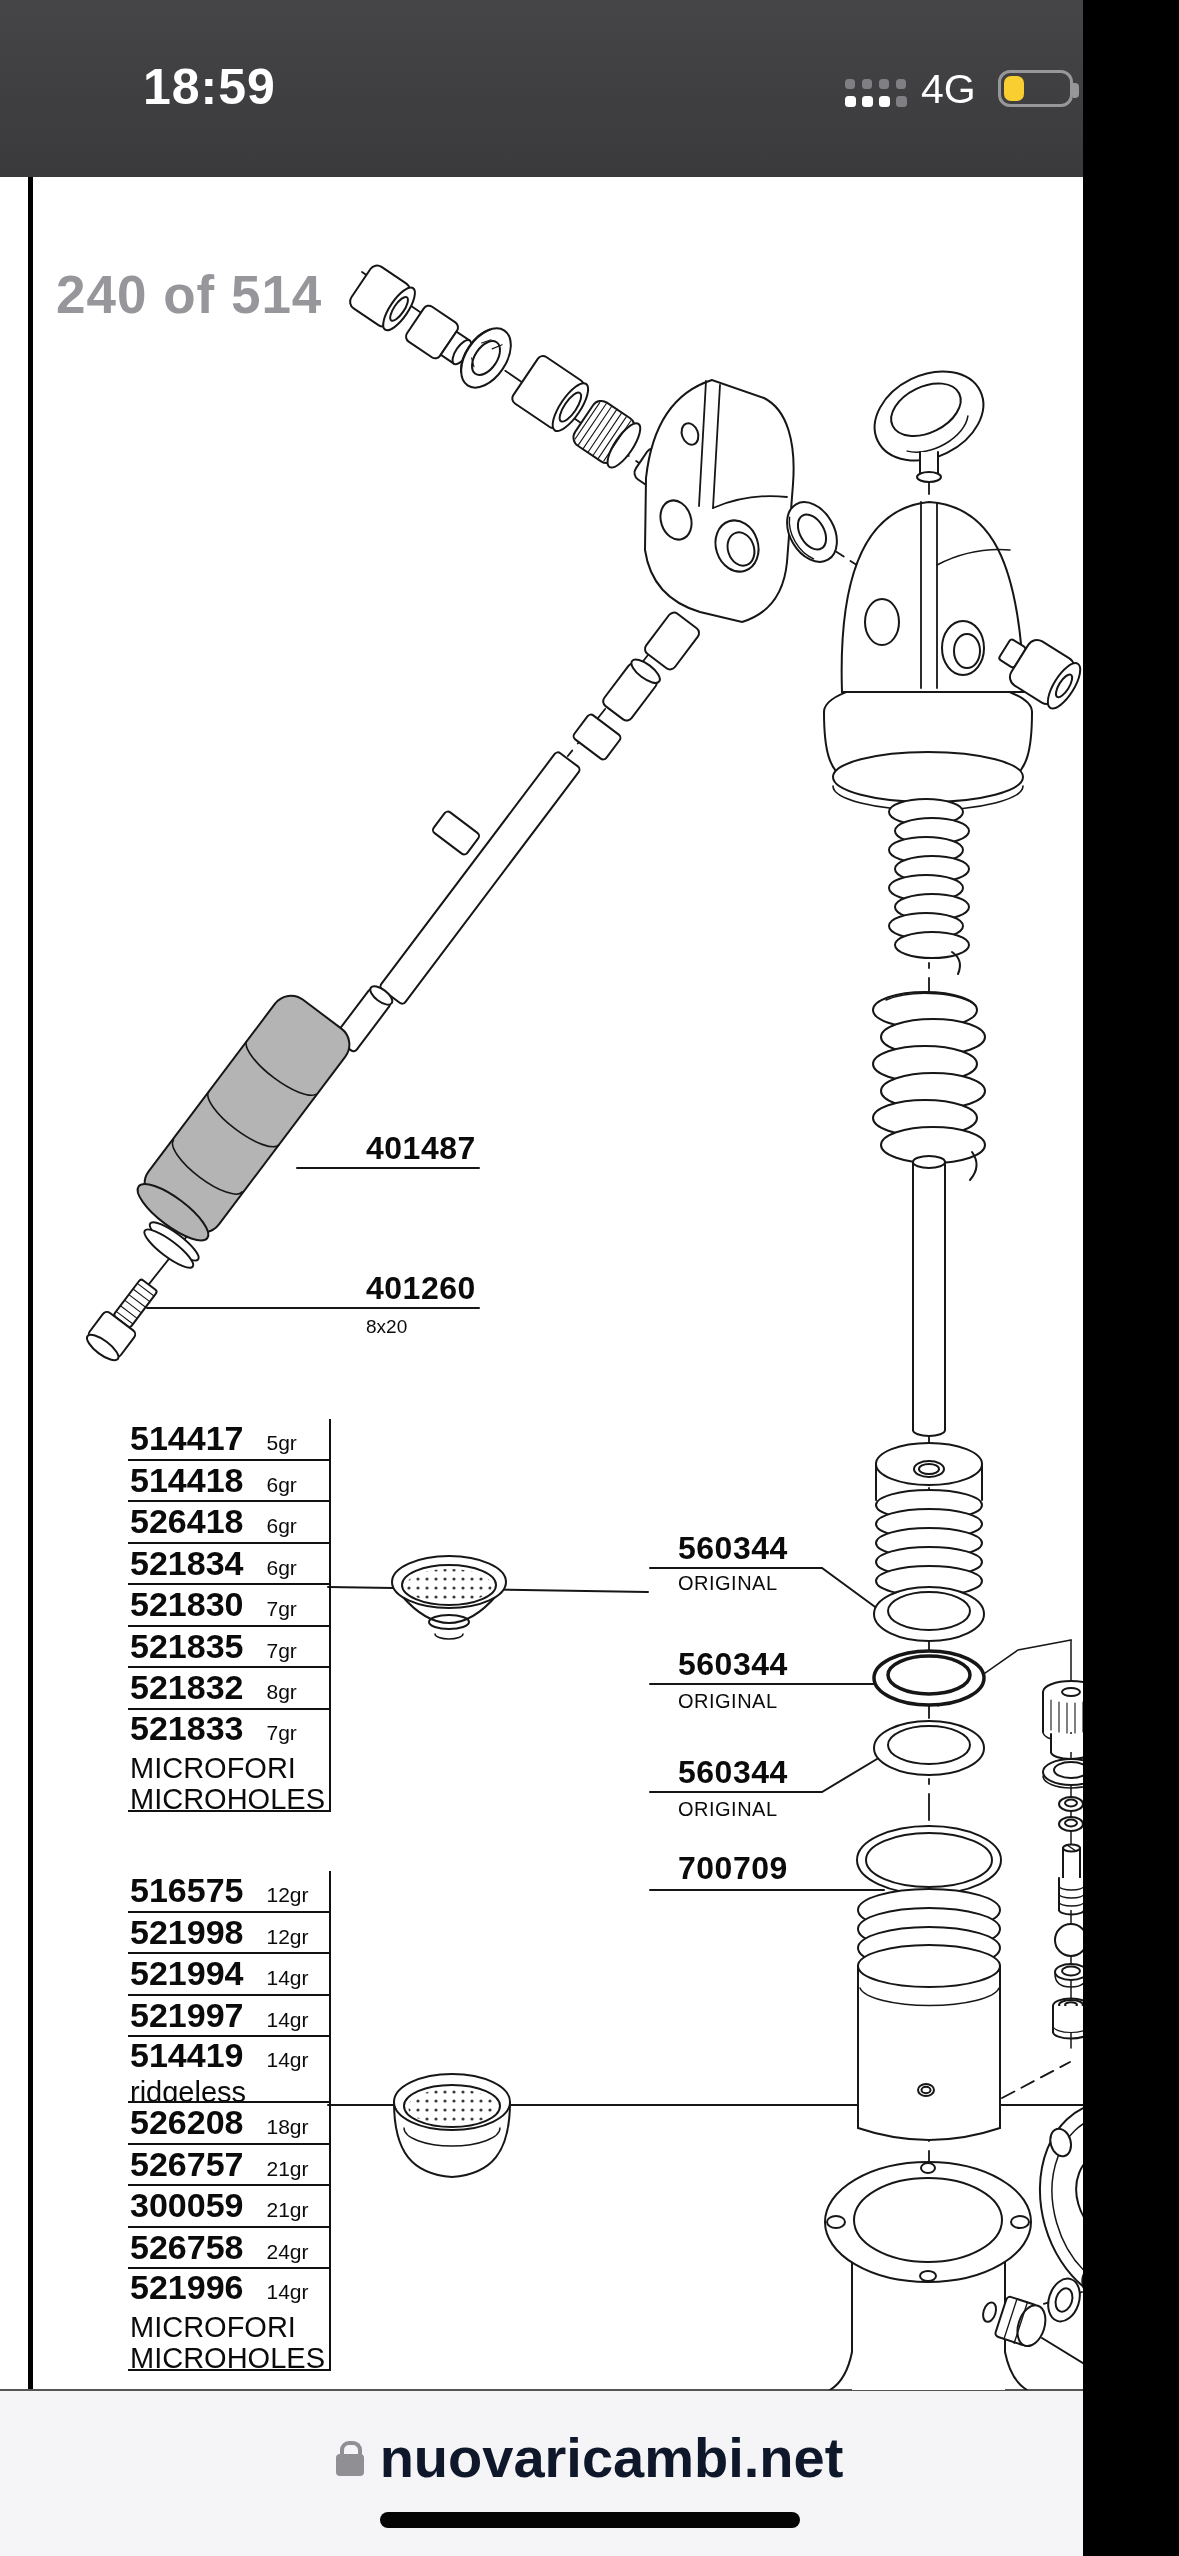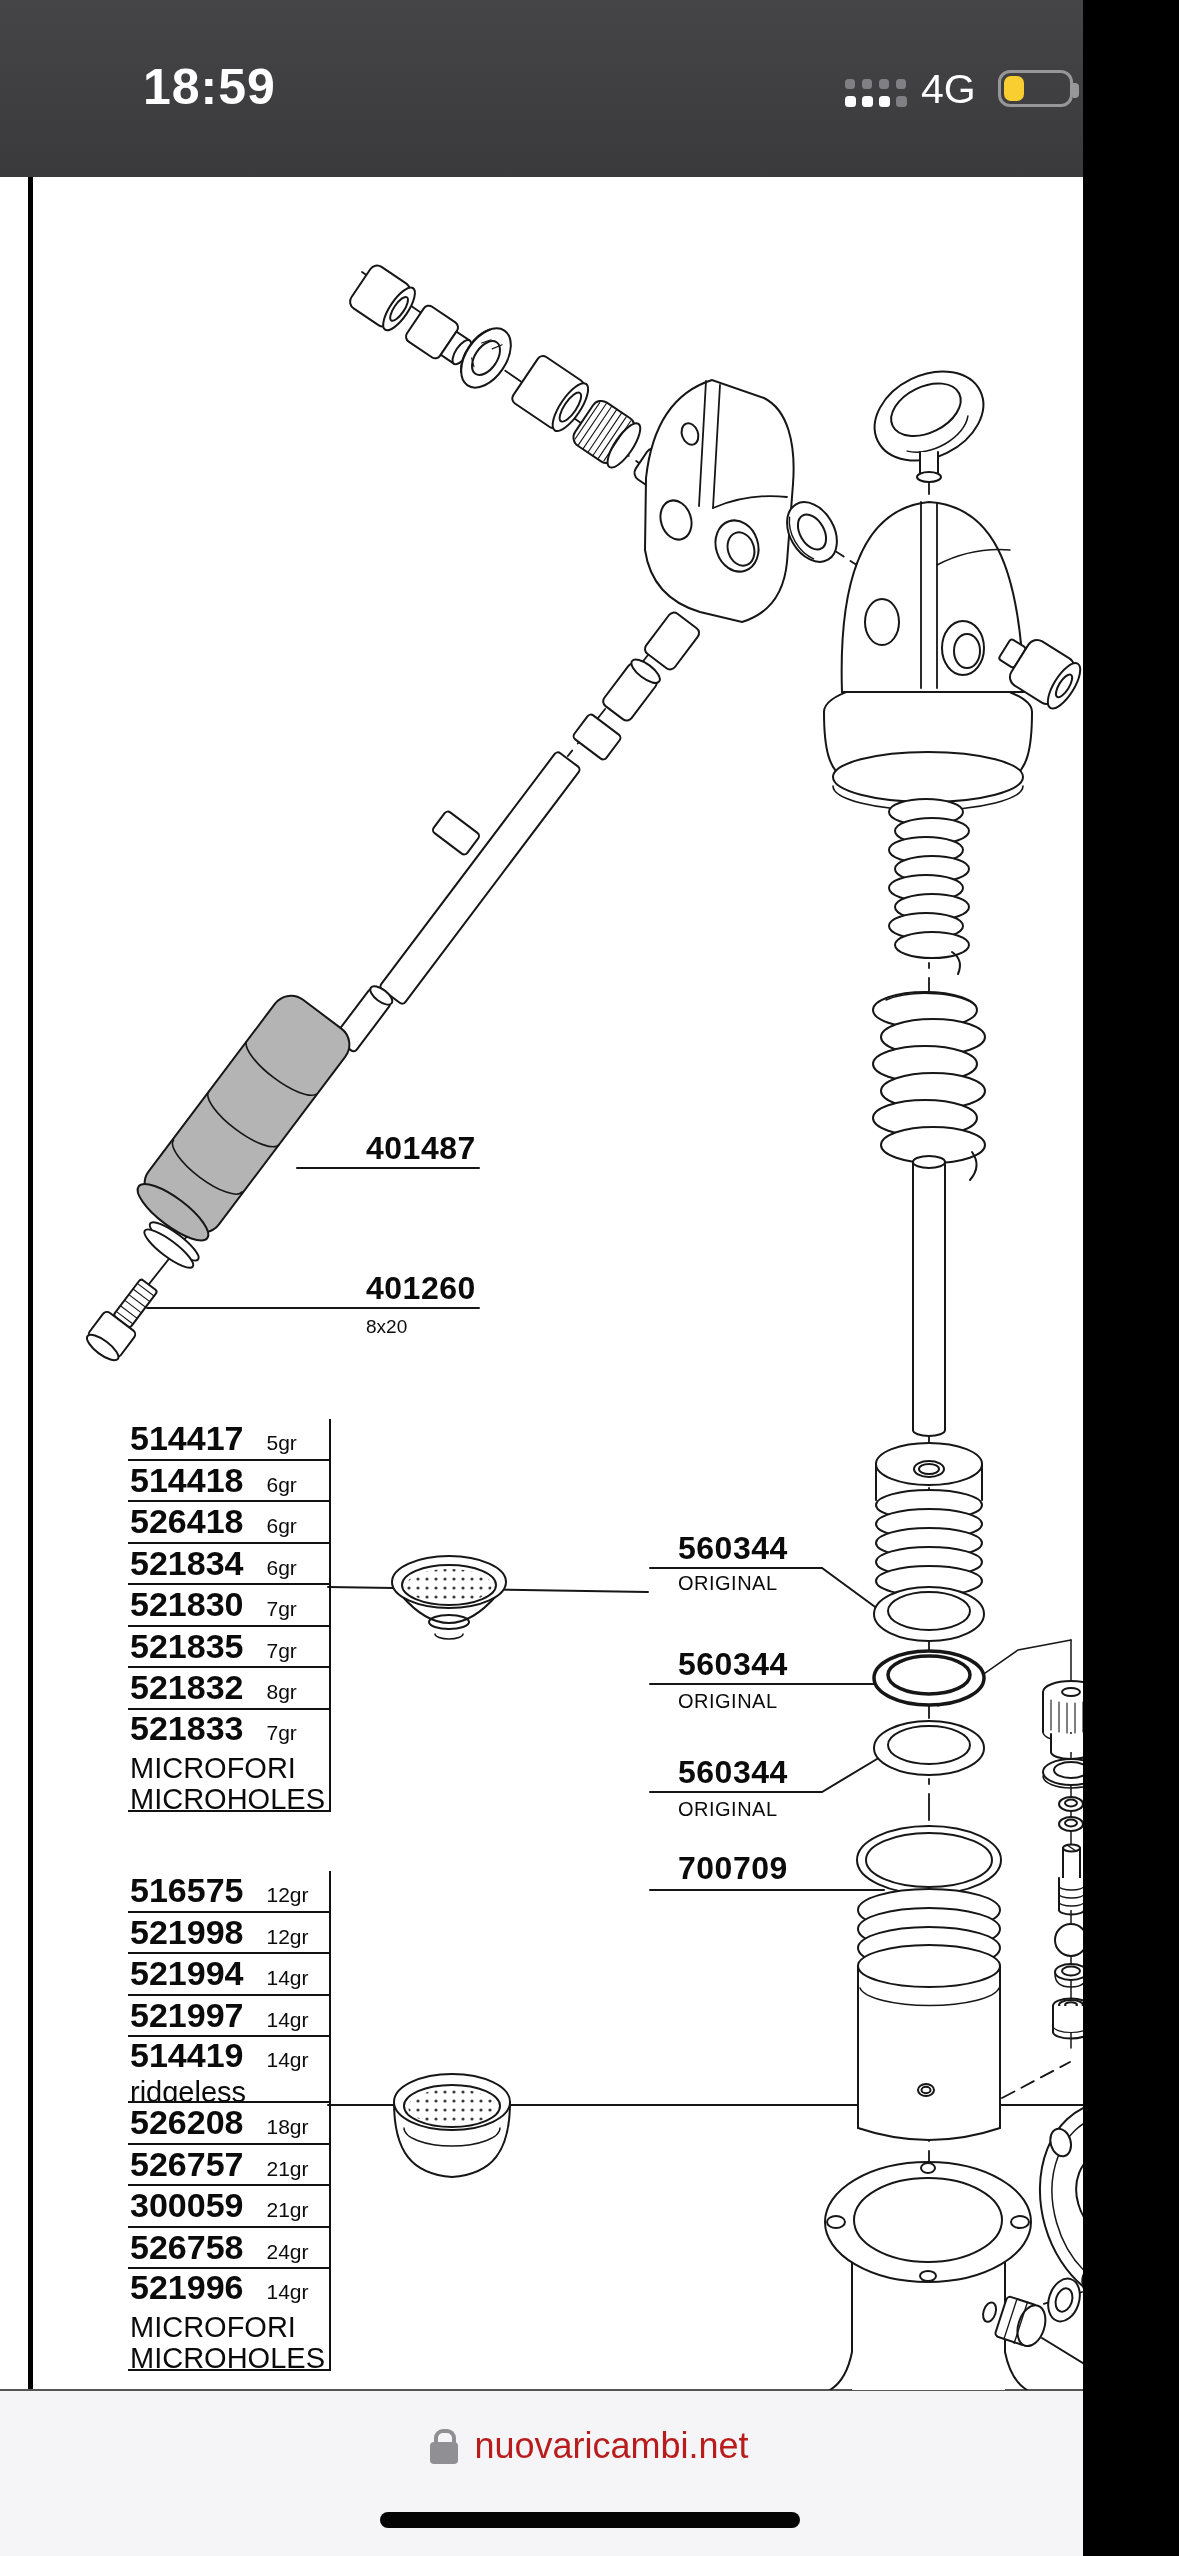--- a/index.html
+++ b/index.html
@@ -36,21 +36,21 @@
   .trow .pn{font-weight:bold;font-size:34px;}
   .trow .wt{font-size:21px;margin-left:23px;}
   .trow .nt{font-size:29px;line-height:31px;}
   .trow.n5{height:64px;} .trow.n5 .ln{line-height:37px;} .trow.n5 .nt{line-height:25px;}
   .trow.n3{height:100px;} .trow.n3 .ln{line-height:37px;}
   
   .toolbar{position:absolute;left:0;top:2391px;width:1179px;height:165px;background:#f5f5f7;}
   .urlrow{position:absolute;left:0;top:34px;width:1179px;display:flex;justify-content:center;align-items:center;gap:16px;}
   .lock{width:28px;height:22px;background:#8f8f94;border-radius:4px;position:relative;margin-top:14px;}
   .lock:before{content:"";position:absolute;top:-13px;left:4px;width:14px;height:14px;border:4px solid #8f8f94;border-bottom:none;border-radius:9px 9px 0 0;}
-  .domain{font-size:36px;color:#b91c1c;}
+  .domain{font-size:56px;color:#0f172a;font-weight:bold;}
   .homebar{position:absolute;left:380px;top:121px;width:420px;height:16px;border-radius:9px;background:#050505;}
   svg{position:absolute;left:0;top:177px;}
 </style>
 </head>
 <body>
 
 <div id="page">
 
   <div class="statusbar">
     <span class="time">18:59</span>
@@ -65,20 +65,21 @@
         <i class="r2" style="left:51px"></i>
     </div>
     <span class="net">4G</span>
     <div class="batt">
         <div class="fill"></div>
         <div class="cap"></div>
       </div>
   </div>
 
   <div class="frameline"></div>
+  <div class="pageind">240 of 514</div>
   <div class="contentline"></div>
 
   <svg width="1179" height="2213" viewBox="0 177 1179 2213">
     <defs>
       <pattern id="dots" width="9" height="9" patternUnits="userSpaceOnUse">
           <circle cx="4" cy="4" r="1.6" fill="#3a3a3a"></circle>
         </pattern>
     </defs>
     <g stroke="#161616" stroke-width="2" fill="none" stroke-linecap="round">
 

